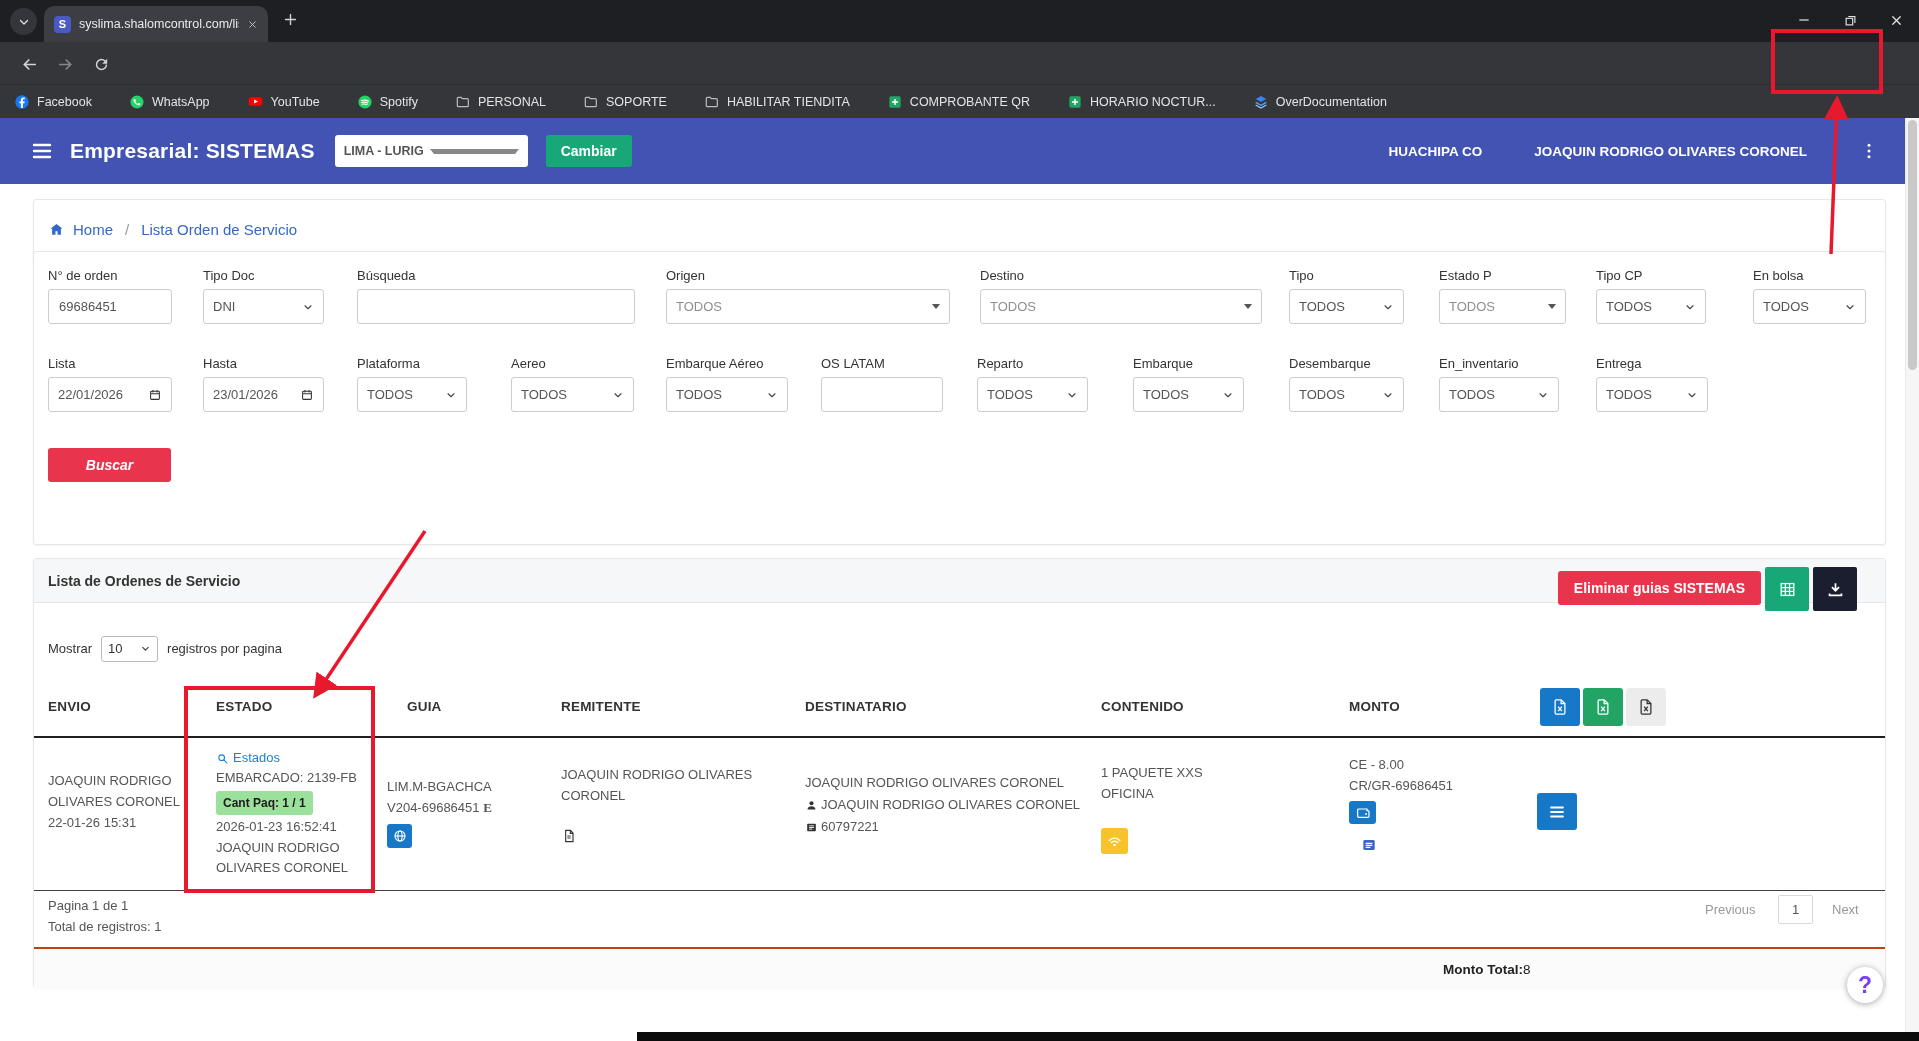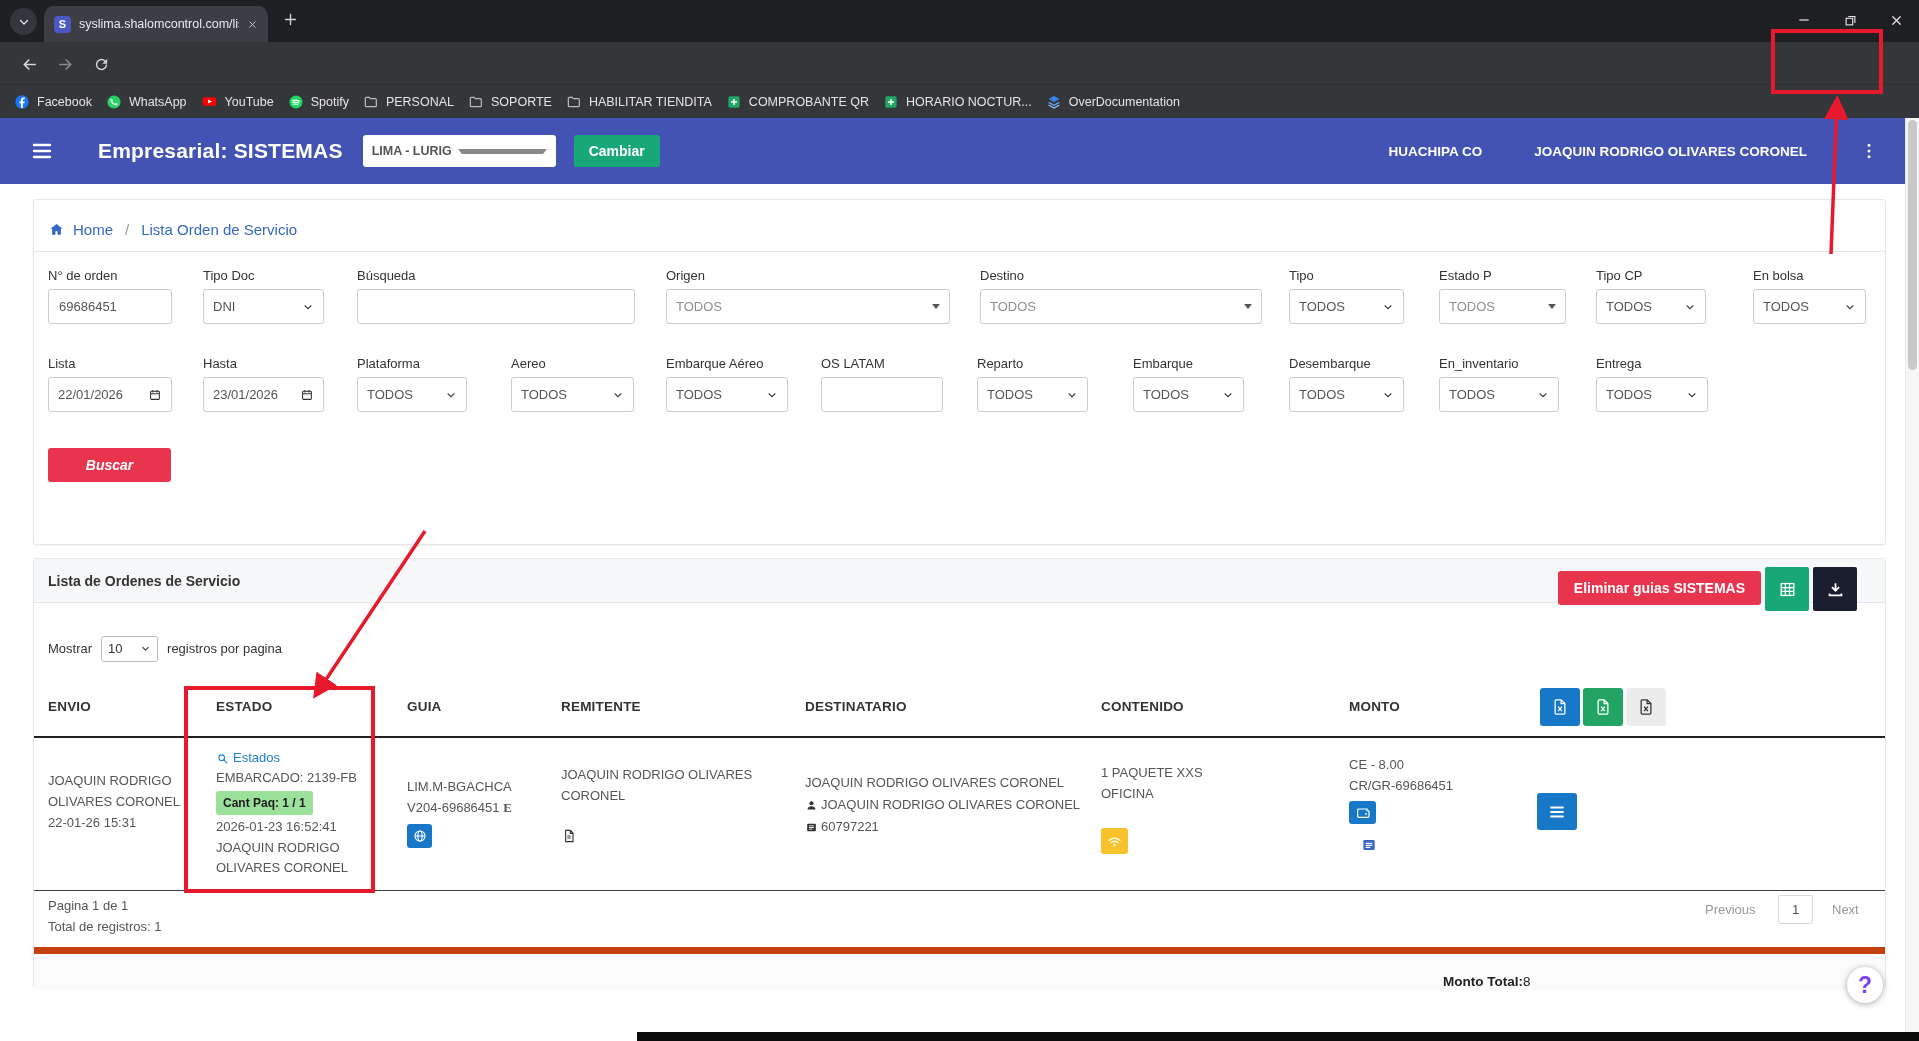--- a/index.html
+++ b/index.html
@@ -18,28 +18,28 @@
   .wincontrols { position:absolute; right:0; top:0; height:40px; display:flex; }
   .winbtn { width:46px; height:40px; display:flex; align-items:center; justify-content:center; color:#e6e6e6; }
 
   .toolbar { position:absolute; left:0; top:42px; right:0; height:42px; background:#35363a; }
   .navbtn { position:absolute; top:7px; width:30px; height:30px; display:flex; align-items:center; justify-content:center; color:#d2d4d7; }
   .omnibox { position:absolute; left:120px; right:276px; top:48px; height:31px; background:#28292d; border-radius:16px; display:flex; align-items:center; padding:0 13px; gap:11px; color:#e8eaed; font-size:13.5px; }
   .addr-ic { position:absolute; top:49px; width:28px; height:28px; display:flex; align-items:center; justify-content:center; color:#d2d4d7; }
   .incog-pill { position:absolute; left:1779px; top:47px; width:100px; height:33px; border-radius:17px; background:#3c4045; color:#e8eaed; display:flex; align-items:center; justify-content:center; gap:7px; font-size:13px; }
   .tool-dots { position:absolute; left:1888px; top:50px; color:#d2d4d7; }
 
-  .bookmarksbar { position:absolute; left:0; top:84px; right:0; height:34px; background:#35363a; border-top:1px solid #2d2e32; display:flex; align-items:center; padding-left:14px; gap:14px; }
+  .bookmarksbar { position:absolute; left:0; top:84px; right:0; height:34px; background:#35363a; border-top:1px solid #2d2e32; display:flex; align-items:center; padding-left:14px; gap:37px; }
   .bm { display:flex; align-items:center; gap:7px; color:#e3e4e6; font-size:12.5px; white-space:nowrap; }
   .bm .ic { color:#b9bbbe; }
 
   
   .appbar { position:absolute; left:0; top:118px; right:0; height:66px; background:#4253b4; display:flex; align-items:center; color:#fff; }
   .hamburger { margin-left:30px; color:#fff; display:flex; }
-  .brand { margin-left:44px; font-size:21px; font-weight:bold; letter-spacing:.2px; }
+  .brand { margin-left:16px; font-size:21px; font-weight:bold; letter-spacing:.2px; }
   .branch-select { margin-left:20px; width:193px; height:32px; background:#fff; border-radius:3px; color:#555; font-weight:bold; font-size:12.5px; display:flex; align-items:center; padding:0 9px; gap:6px; }
   .branch-select span { flex:1; white-space:nowrap; overflow:hidden; }
   .btn-cambiar { margin-left:18px; height:32px; padding:0 15px; background:#18a878; border-radius:3px; color:#fff; font-weight:bold; font-size:14px; display:flex; align-items:center; }
   .appbar-right { margin-left:auto; display:flex; align-items:center; gap:52px; padding-right:40px; font-size:13.5px; font-weight:bold; }
 
   
   .page { position:absolute; left:0; top:184px; right:14px; bottom:0; background:#fff; }
   .card { position:absolute; left:33px; width:1853px; background:#fff; border:1px solid #e7e7e7; border-radius:3px; box-shadow:0 1px 2px rgba(0,0,0,.05); }
   .bc-card { top:15px; height:60px; display:flex; align-items:center; padding:0 14px; gap:8px; font-size:15px; color:#3568c4; }
   .bc-sep { color:#999; margin:0 4px; }
@@ -93,21 +93,21 @@
   .action-btn { position:absolute; left:1503px; top:55px; width:40px; height:37px; background:#1878c8; border-radius:3px; color:#fff; display:flex; align-items:center; justify-content:center; }
   .listmini { color:#3a66c0; margin:9px 0 0 12px; display:inline-block; }
 
   .tfoot { position:relative; height:56px; font-size:13px; color:#555; }
   .pg-info { position:absolute; left:14px; top:7px; }
   .pg-total { position:absolute; left:14px; top:28px; }
   .pg-prev { position:absolute; left:1671px; top:11px; color:#999; }
   .pg-box { position:absolute; left:1744px; top:4px; width:35px; height:29px; border:1px solid #d9d9d9; background:#fff; color:#555; display:flex; align-items:center; justify-content:center; border-radius:2px; }
   .pg-next { position:absolute; left:1798px; top:11px; color:#999; }
 
-  .monto-band { height:42px; background:#fbfbfb; border-top:7px solid #c2410c; display:flex; align-items:flex-end; font-size:13.5px; color:#222; }
+  .monto-band { height:42px; background:#fbfbfb; border-top:2px solid #c2410c; display:flex; align-items:center; font-size:13.5px; color:#222; }
   .monto-band b { margin-left:1409px; }
 
   
   .scrollbar { position:absolute; right:0; top:118px; width:14px; bottom:0; background:#f6f6f6; border-left:1px solid #e9e9e9; }
   .scroll-thumb { position:absolute; left:2px; right:2px; top:2px; height:250px; background:#c9c9c9; border-radius:5px; }
   .black-strip { position:absolute; left:637px; right:0; bottom:0; height:9px; background:#0b0b0b; }
   .help-fab { position:absolute; left:1847px; top:967px; width:36px; height:36px; border-radius:50%; background:#fff; box-shadow:0 1px 6px rgba(0,0,0,.35); color:#7a3ff2; font-size:23px; font-weight:bold; display:flex; align-items:center; justify-content:center; }
   .annotations { position:absolute; left:0; top:0; pointer-events:none; z-index:60; }
 </style>
 </head>
@@ -680,21 +680,21 @@
                 <use href="#i-search"></use>
               </svg>
             <span>Estados</span>
           </div>
           <div>EMBARCADO: 2139-FB</div>
           <span class="badge-green">Cant Paq: 1 / 1</span>
           <div>2026-01-23 16:52:41</div>
           <div>JOAQUIN RODRIGO OLIVARES CORONEL</div>
         </div>
 
-        <div class="cell" style="left:373px;top:38px;width:145px">
+        <div class="cell" style="left:353px;top:38px;width:145px">
           <div>LIM.M-BGACHCA</div>
           <div><span>V204-69686451</span> <b style="font-family:'Liberation Serif',serif">E</b></div>
           <div class="mini-btn globe-btn">
               <svg class="ic" width="16" height="16">
                 <use href="#i-globe"></use>
               </svg>
             </div>
         </div>
 
         <div class="cell" style="left:527px;top:26px;width:210px">

